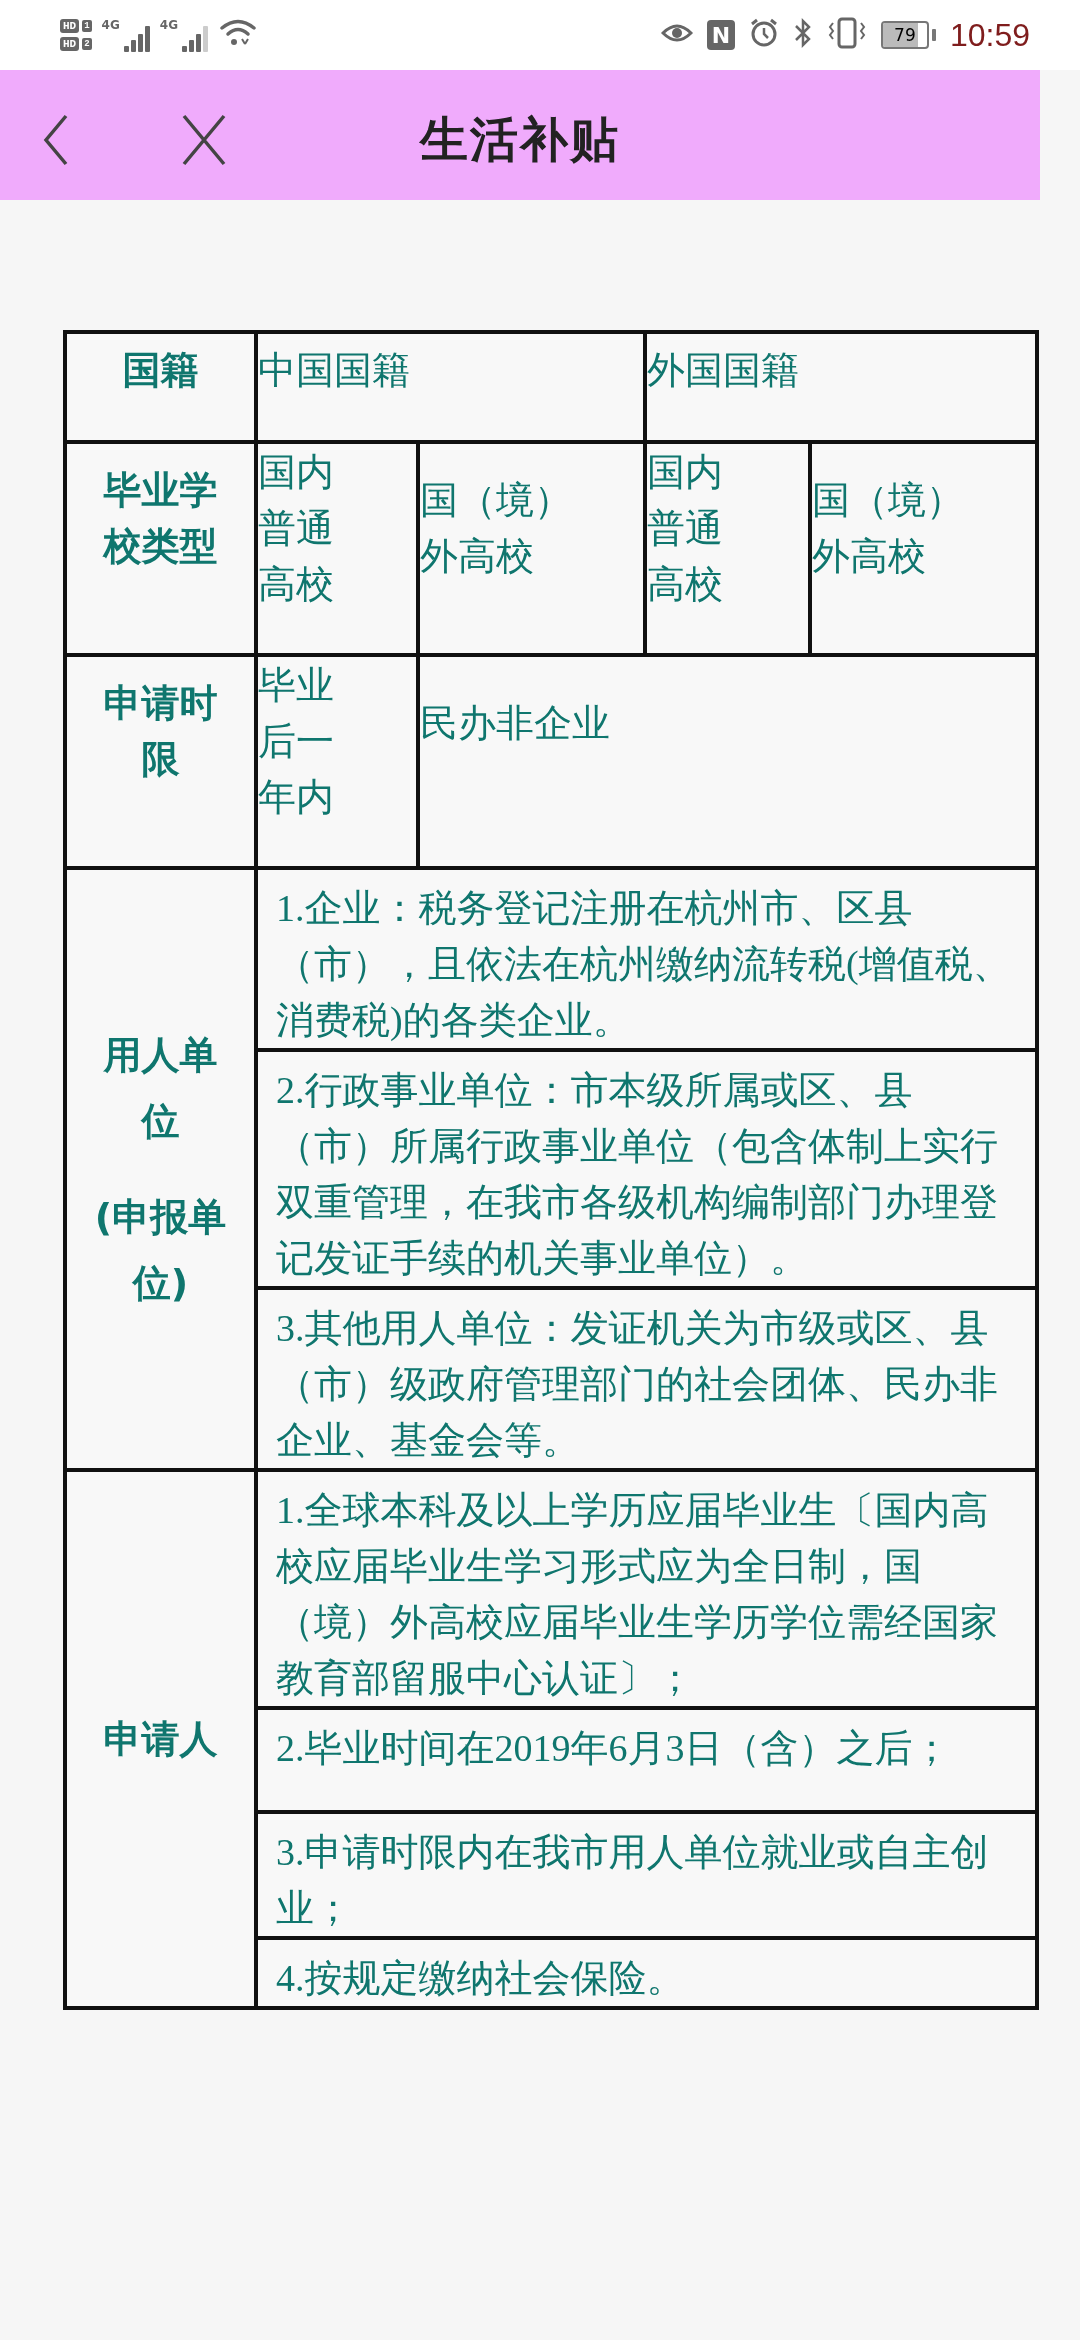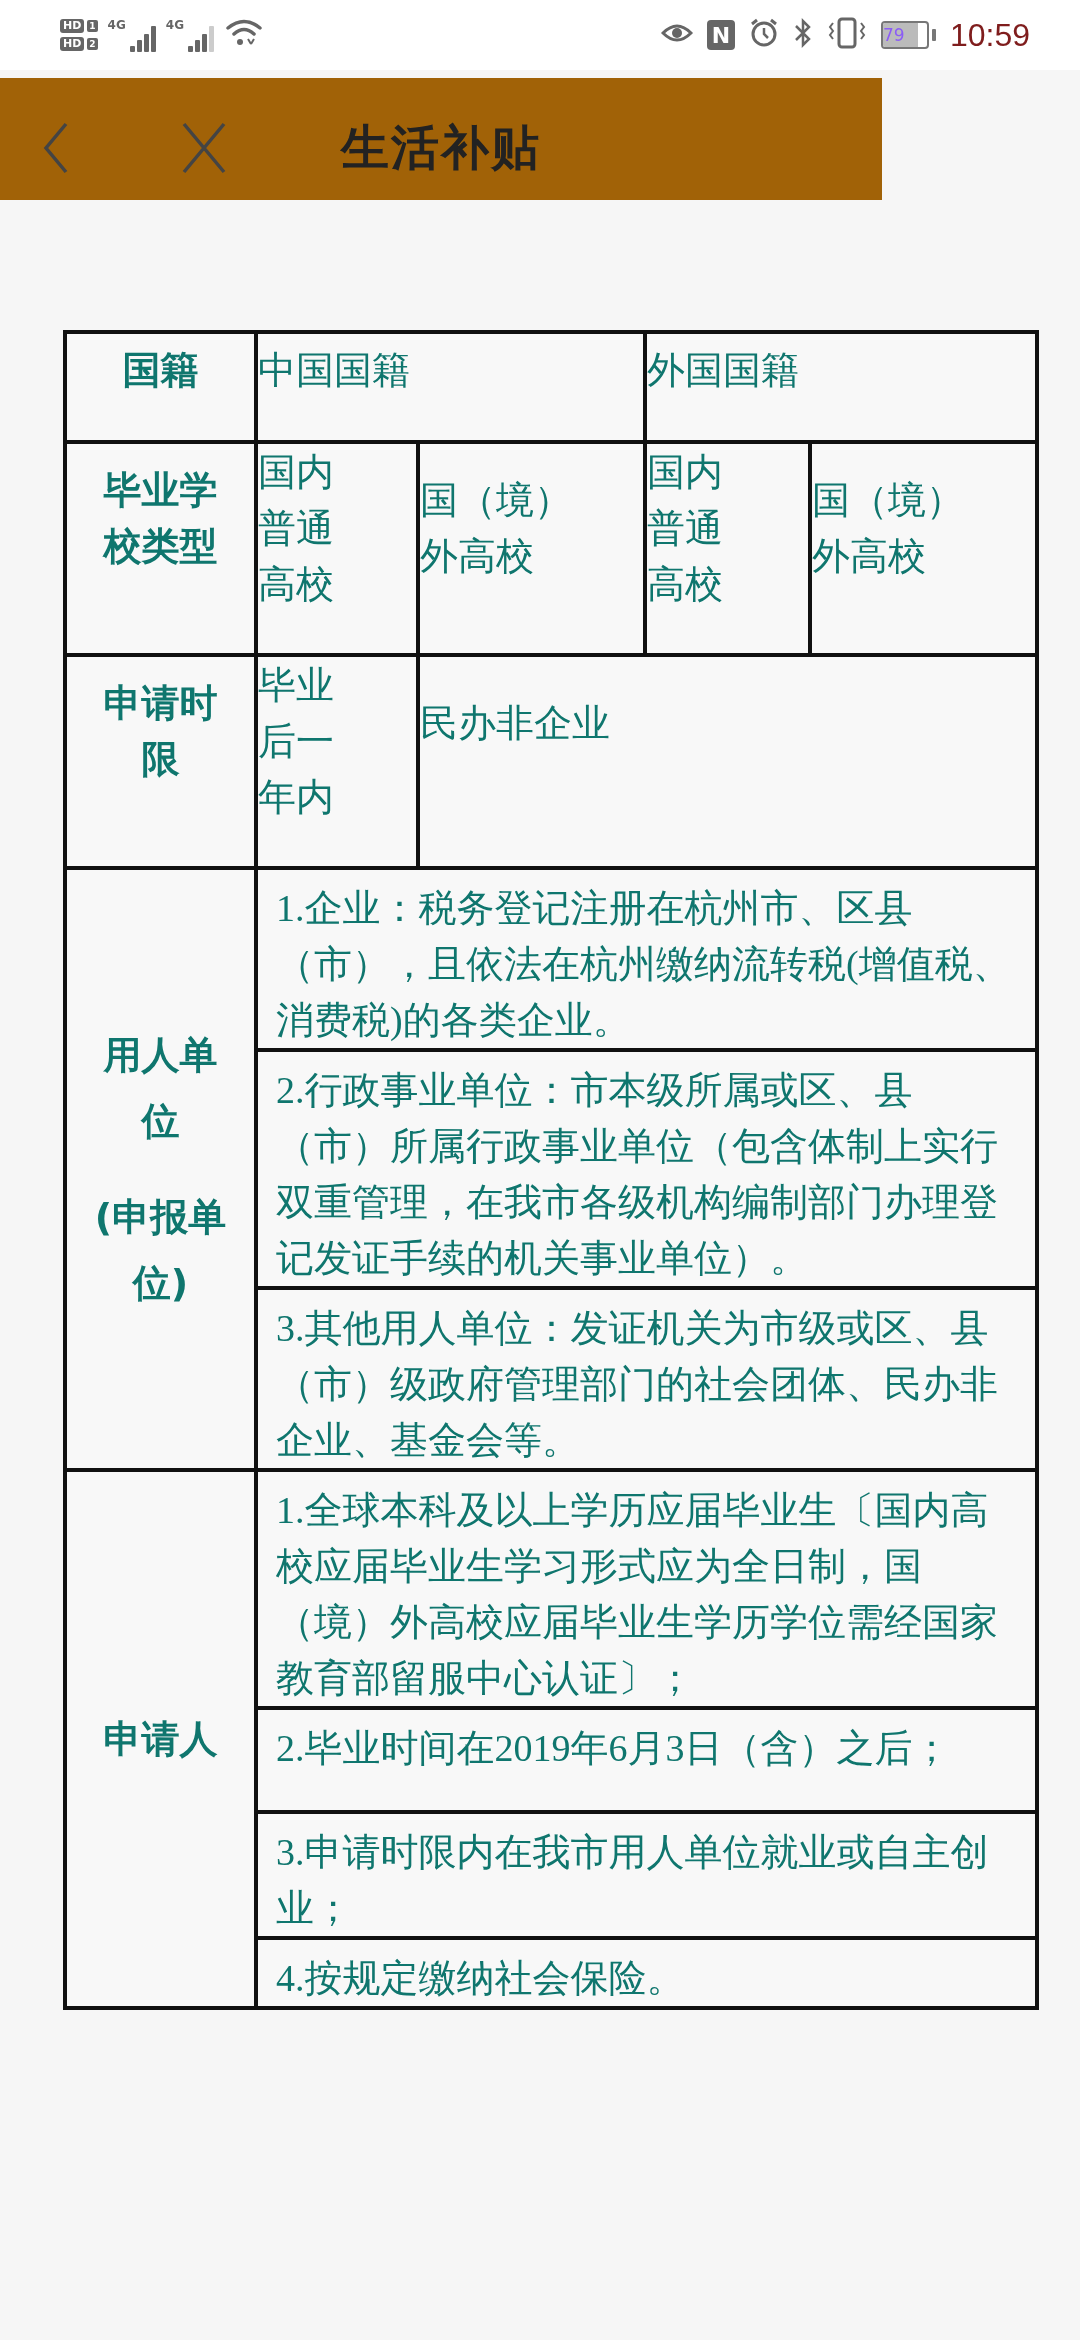--- a/index.html
+++ b/index.html
@@ -9,39 +9,39 @@
     font-family:"DejaVu Sans", "Liberation Sans", sans-serif;
     color:#111;
     position:relative;
   }
   .statusbar {
     position:absolute; left:0; top:0; width:1080px; height:70px;
     background:#ffffff; color:#666;
   }
   .sb-left { position:absolute; left:60px; top:10px; height:50px; display:flex; align-items:center; gap:10px; }
   .hd-stack { display:flex; flex-direction:column; gap:4px; }
-  .hd-row { display:flex; align-items:center; gap:3px; }
+  .hd-row { display:flex; align-items:center; gap:3px;font-family:Liberation Mono, monospace; }
   .hd-badge { background:#666; color:#fff; font-size:11px; font-weight:bold; border-radius:3px; padding:0 3px; line-height:14px; }
   .hd-num { background:#666; color:#fff; font-size:9px; font-weight:bold; border-radius:2px; padding:0 2px; line-height:12px; }
   .net { display:flex; align-items:flex-end; gap:2px; height:34px; }
   .net .lbl { font-size:12px; font-weight:bold; color:#666; align-self:flex-start; margin-right:2px; }
   .bar { width:5px; background:#666; border-radius:1px; }
   .bar.dim { background:#ccc; }
   .sb-right { position:absolute; right:50px; top:10px; height:50px; display:flex; align-items:center; gap:14px; }
   .nfc { width:28px; height:30px; background:#666; color:#fff; border-radius:4px; font-weight:bold; font-size:22px; display:flex; align-items:center; justify-content:center; }
   .battery { display:flex; align-items:center; gap:3px; }
   .battery-body { width:44px; height:24px; border:2px solid #777; border-radius:4px; position:relative; overflow:hidden; background:#fff; }
   .battery-fill { position:absolute; left:0; top:0; bottom:0; width:79%; background:#bbb; }
-  .battery-text { position:relative; font-size:17px; color:#8b5cf6; line-height:24px; }
+  .battery-text { position:relative; font-size:17px; color:#000000; text-align:center; line-height:24px; }
   .battery-tip { width:4px; height:12px; background:#777; border-radius:1px; }
   .clock { font-size:32px; color:#7f1d1d; font-family:"Liberation Sans", sans-serif; }
 
   .navbar {
-    position:absolute; left:0; top:78px; width:882px; height:130px;
-    background:#a16207;
+    position:absolute; left:0; top:70px; width:1040px; height:130px;
+    background:#f0abfc;
   }
   .nav-back { position:absolute; left:34px; top:40px; width:50px; height:60px; cursor:pointer; }
   .nav-close { position:absolute; left:178px; top:42px; width:52px; height:56px; cursor:pointer; }
   .nav-title {
     position:absolute; left:0; right:0; top:38px; text-align:center;
     font-size:48px; font-weight:bold; color:#222; letter-spacing:2px;
   }
 
   .content { position:absolute; left:0; top:200px; width:1080px; height:2140px; background:#f6f6f6; }
   .section-heading {

